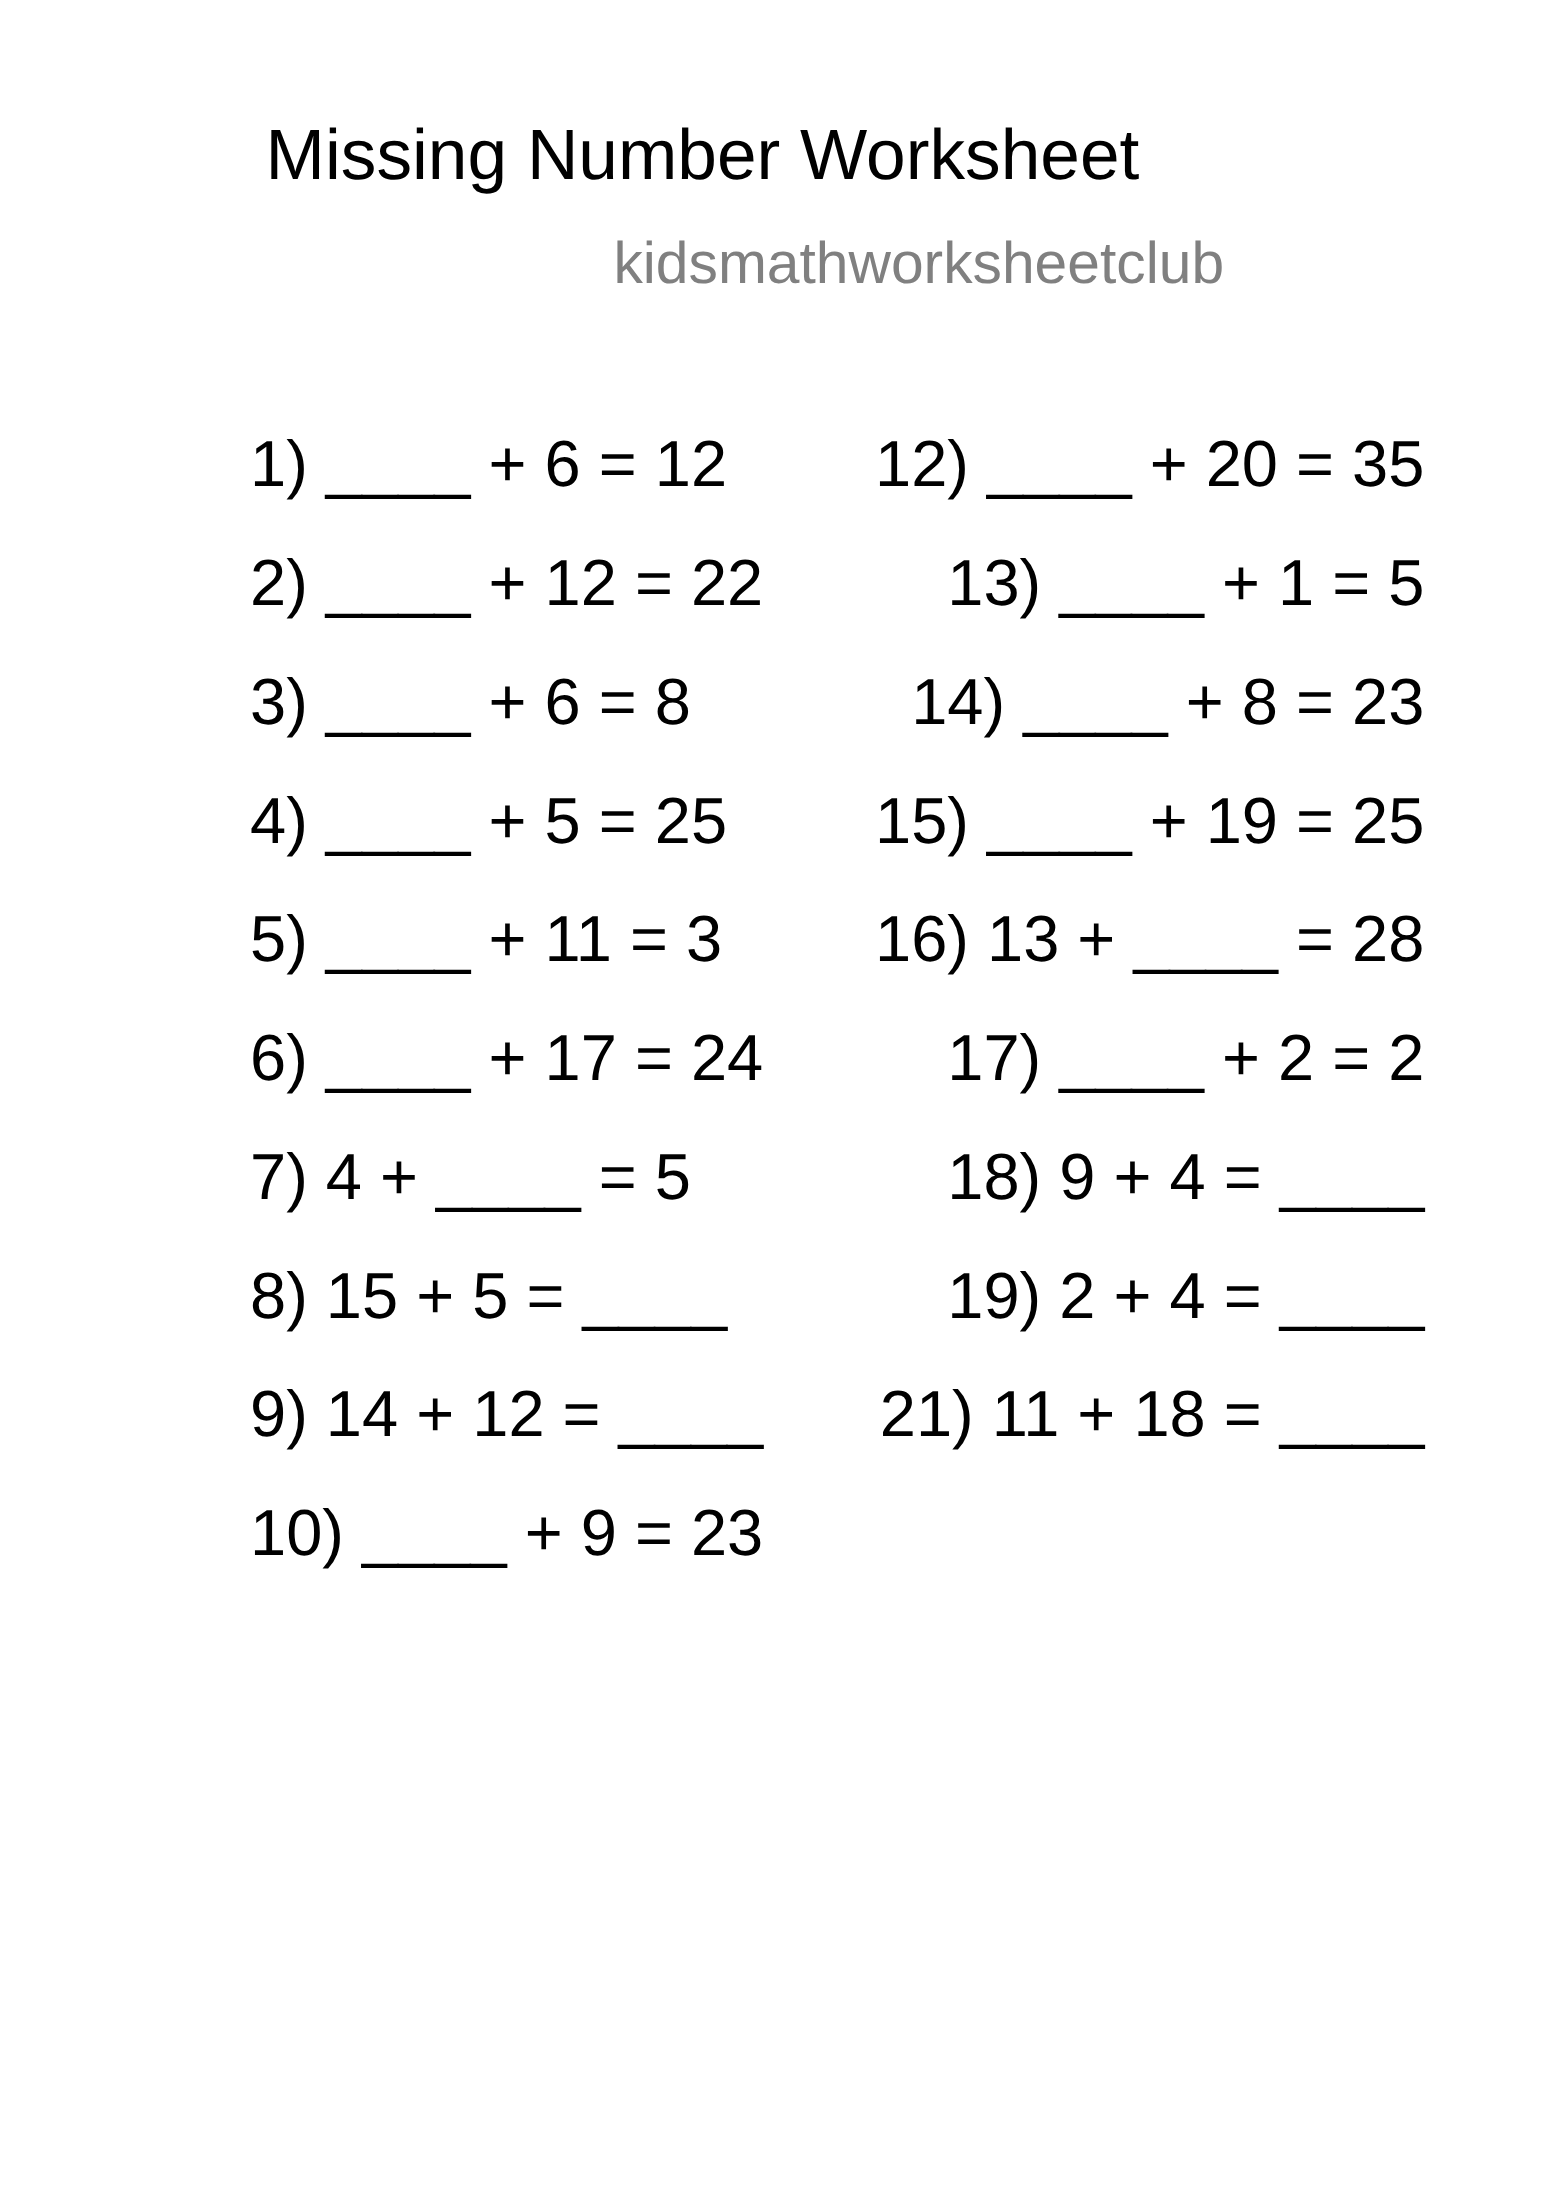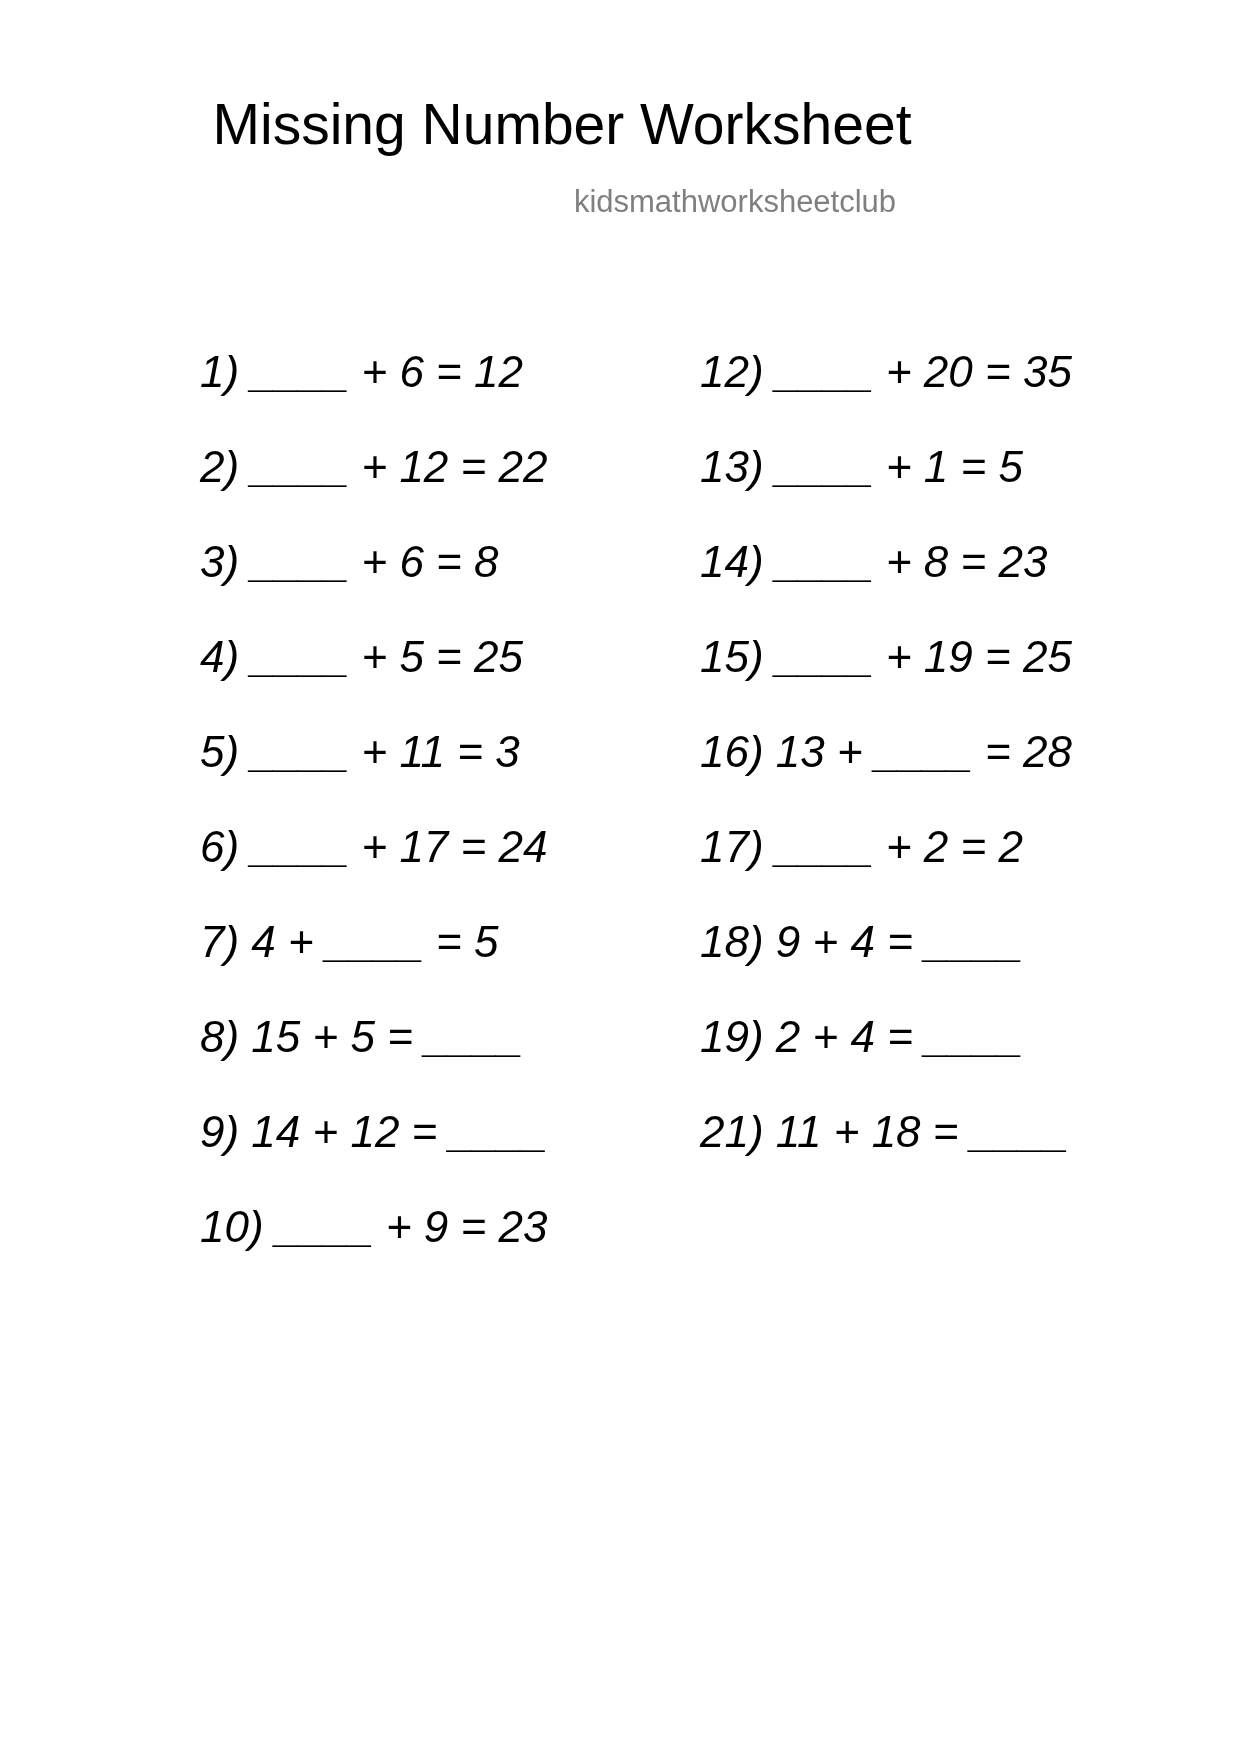--- a/index.html
+++ b/index.html
@@ -1,25 +1,25 @@
 <!DOCTYPE html>
 <html><head>
   <meta charset="utf-8">
   <style>
     html, body { margin: 0; padding: 0; background: #ffffff; }
     body { width: 1240px; height: 1754px; position: relative; overflow: hidden;
            font-family: "Liberation Sans", sans-serif; color: #000; }
     .title { position: absolute; left: 0; width: 1008px; top: 96px; text-align: center;
              font-size: 57px; line-height: 1; color: #000; padding-left: 116px; box-sizing: border-box; }
     .subtitle { position: absolute; left: 0; width: 1240px; top: 186px; text-align: center;
-                font-size: 31px; line-height: 1; color: #808080; padding-left: 230px; box-sizing: border-box; }
+                font-size: 47px; line-height: 1; color: #808080; padding-left: 230px; box-sizing: border-box; }
     .col { position: absolute; top: 350px; }
     .col-left { left: 200px; }
-    .col-right { left: 700px; }
-    .problem { height: 95px; font-size: 44px; line-height: 44px; white-space: pre; font-style: italic; }
+    .col-right { left: 700px; text-align: right; }
+    .problem { height: 95px; font-size: 52px; line-height: 44px; white-space: pre; }
   </style>
 </head>
 <body>
 
 <div class="title">Missing Number Worksheet</div>
 <div class="subtitle">kidsmathworksheetclub</div>
 
 <div class="col col-left">
   <div class="problem">1) ____ + 6 = 12</div>
   <div class="problem">2) ____ + 12 = 22</div>

